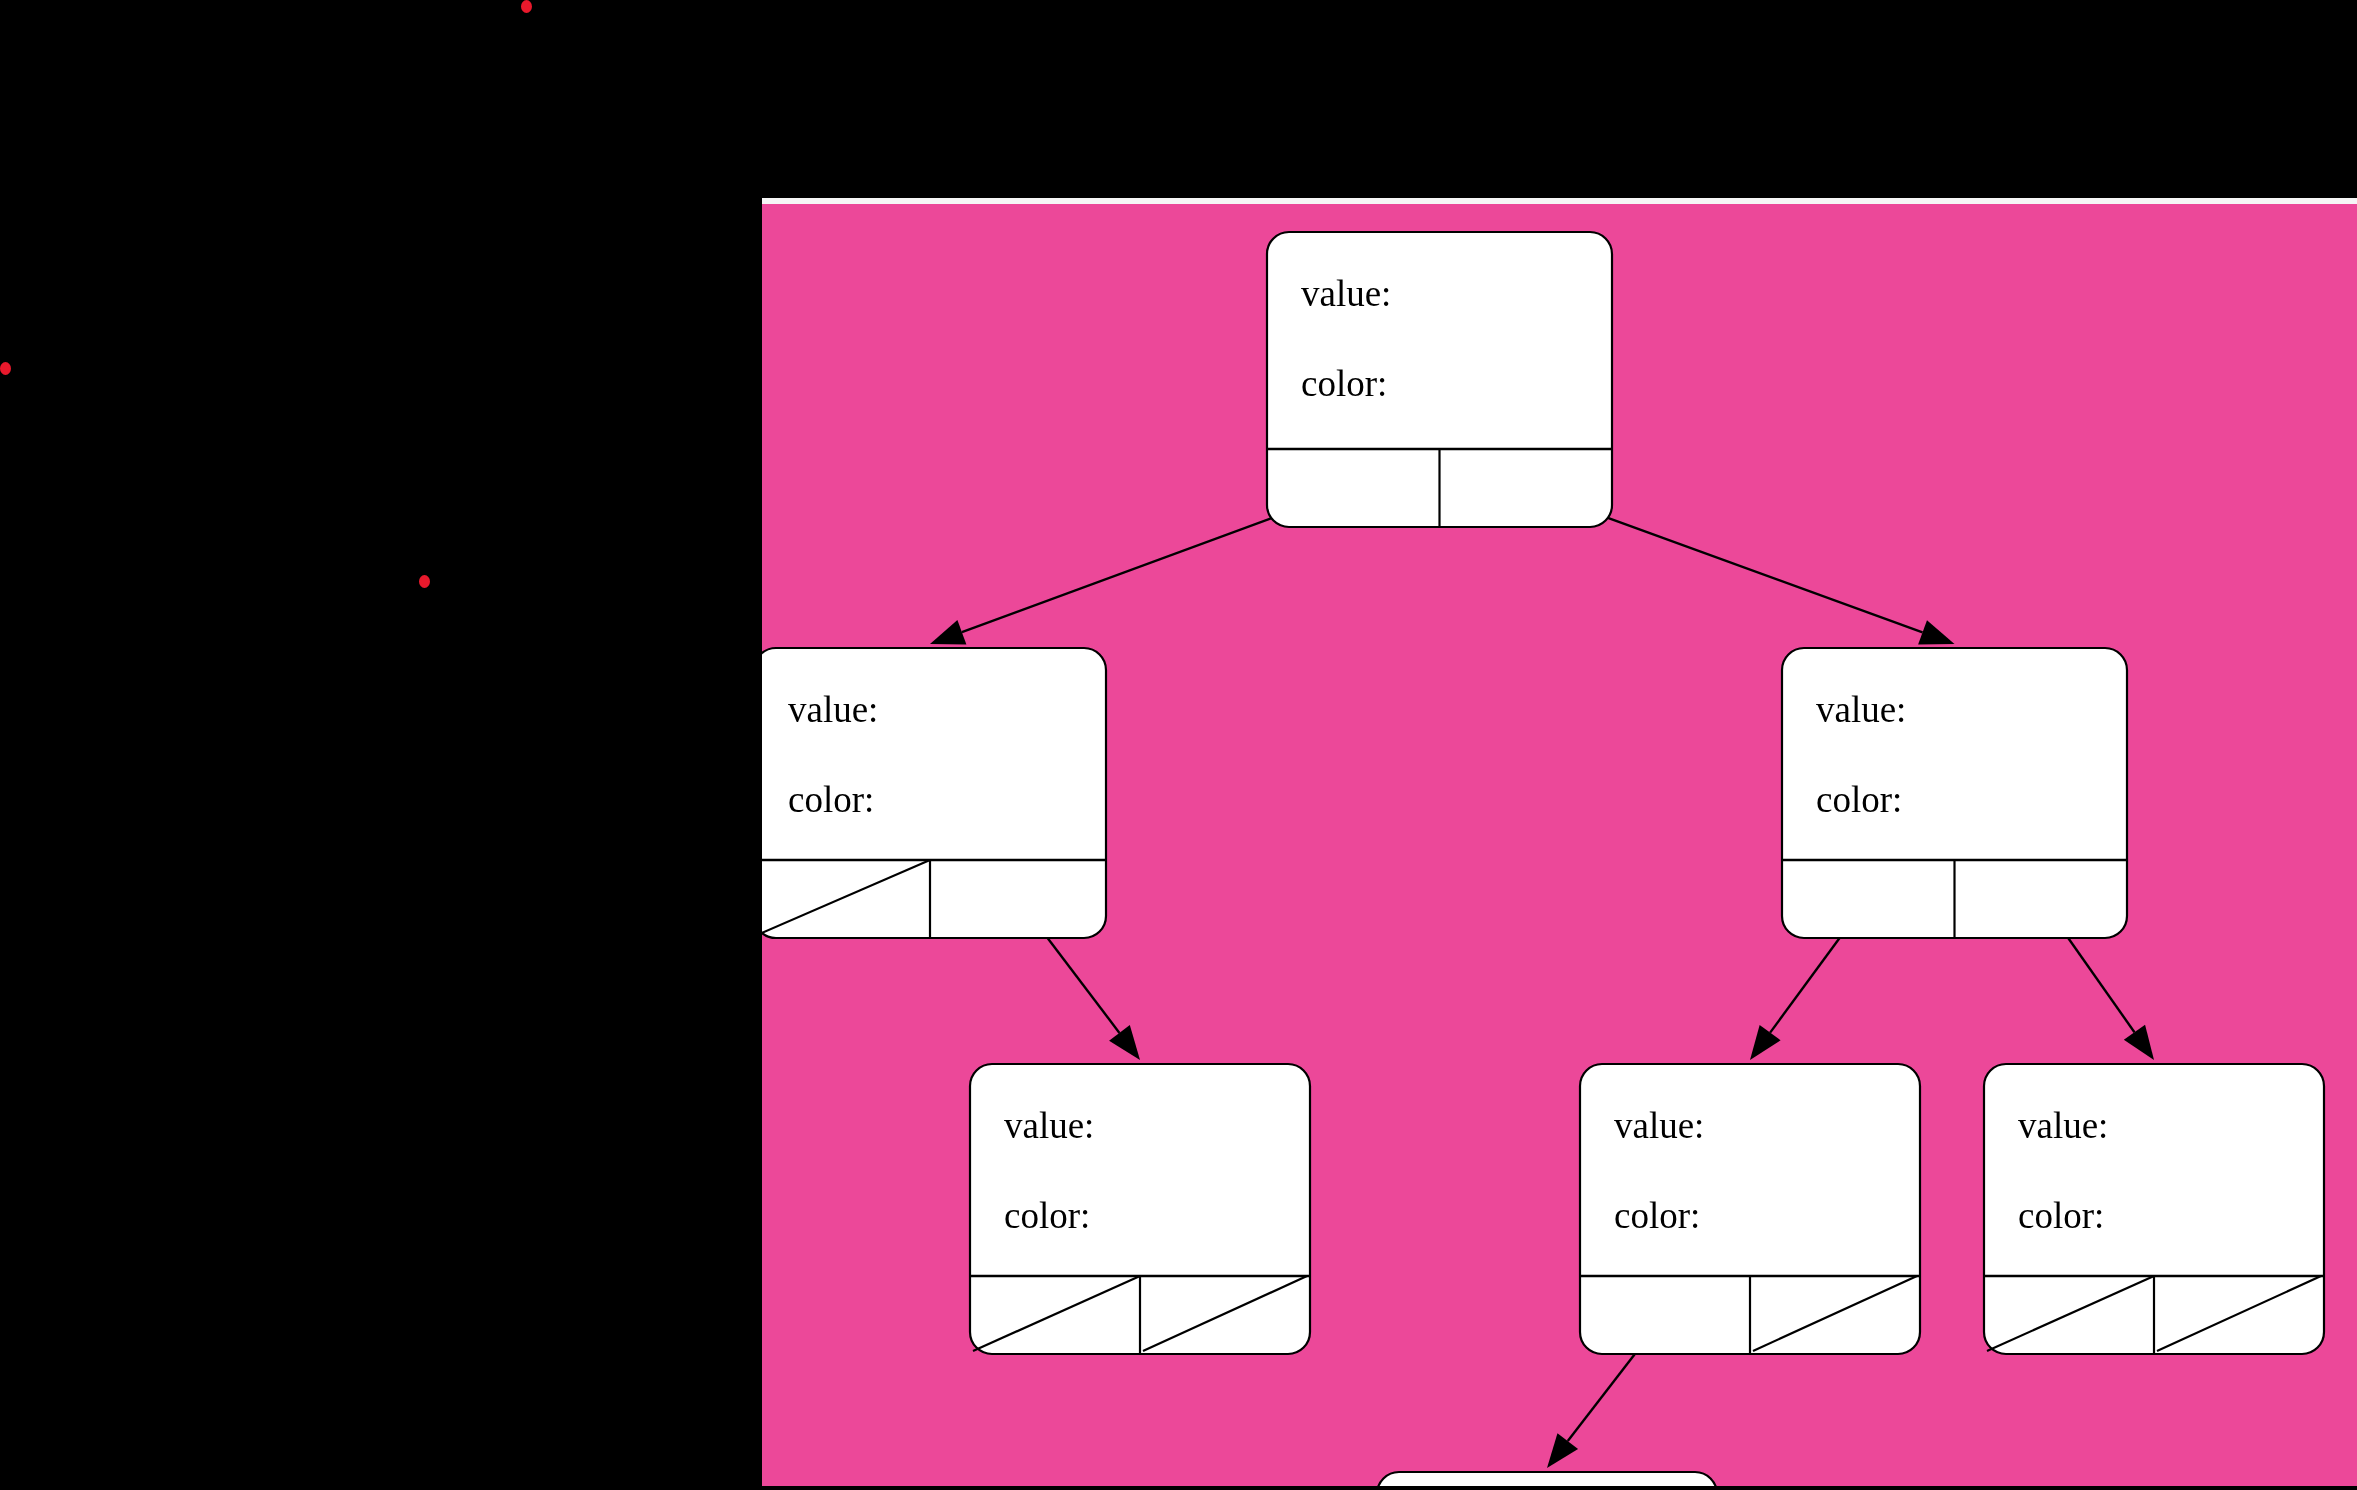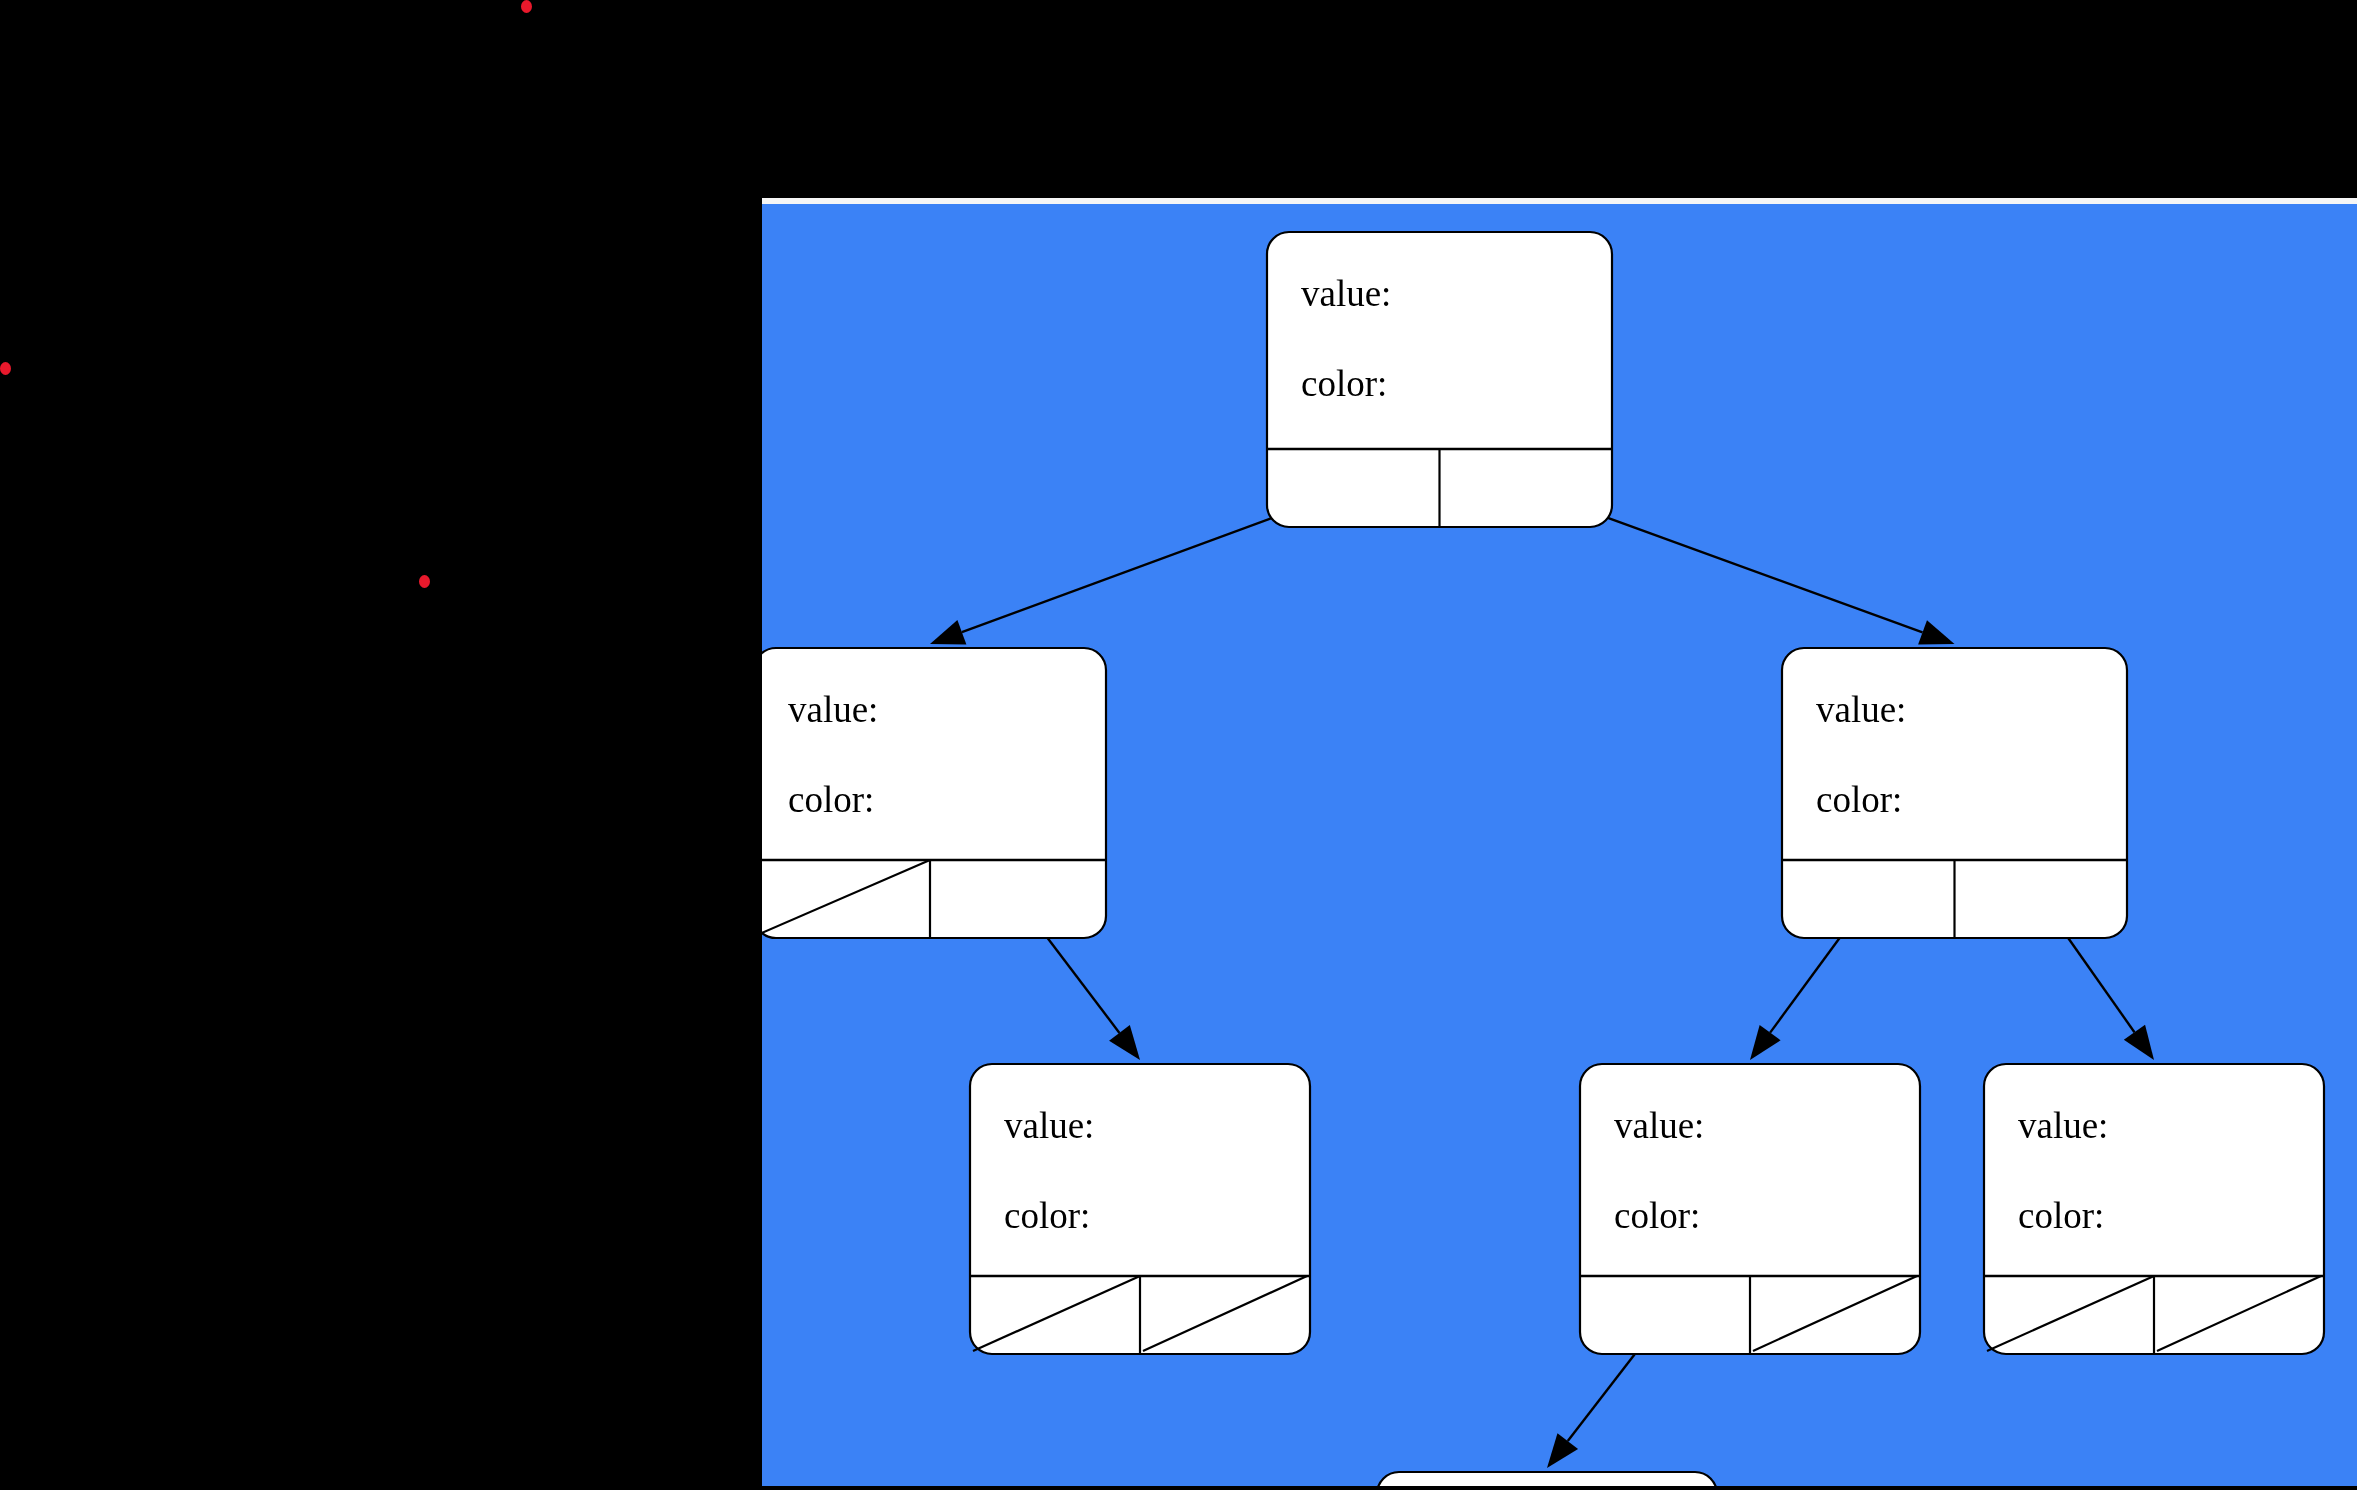--- a/index.html
+++ b/index.html
@@ -33,21 +33,21 @@
     background: #e8192c;
   }
 
   
   #canvas-panel {
     position: absolute;
     left: 762px;
     top: 204px;
     width: 1595px;
     height: 1282px;
-    background: #3b82f6;
+    background: #ec4899;
     overflow: hidden;
   }
   #canvas-header-strip {
     position: absolute;
     left: 762px;
     top: 198px;
     width: 1595px;
     height: 7px;
     background: #f6f6f6;
     border-bottom: 1px solid #c9c9c9;

